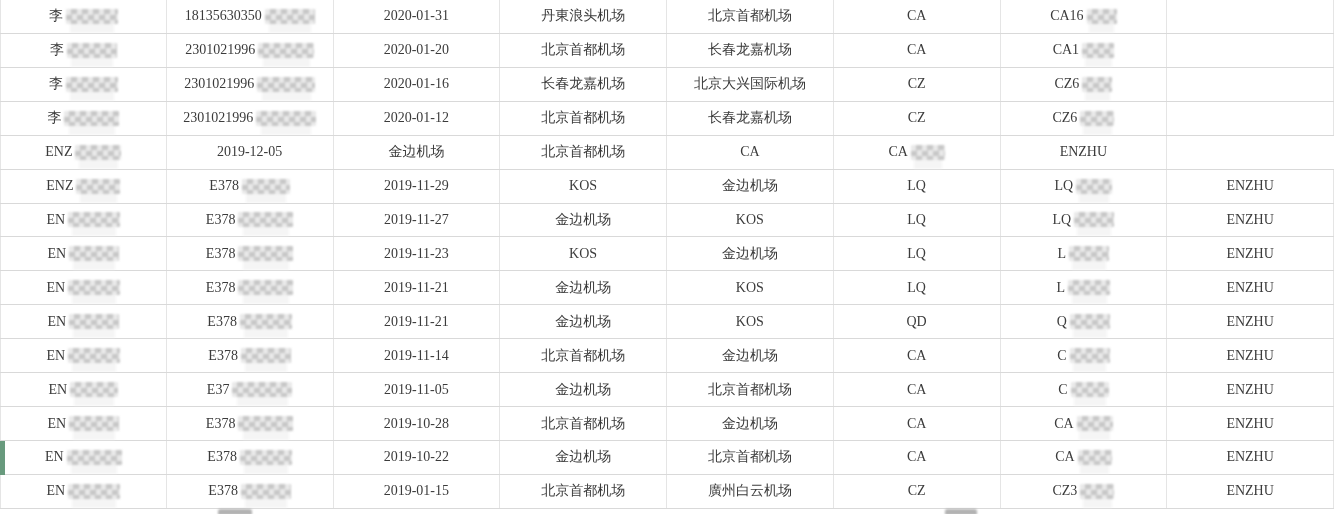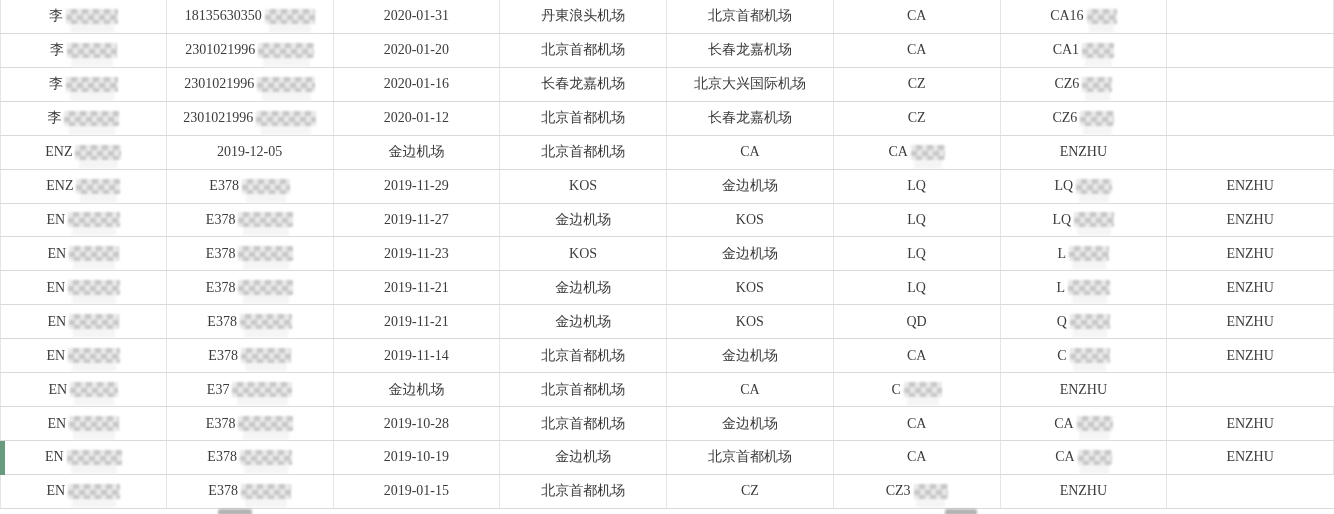--- a/index.html
+++ b/index.html
@@ -402,20 +402,23 @@
       <div class="row">
     <div class="cell">
       <span class="txt">EN</span>
           <span class="blur" style="width: 48px;"></span>
     </div>
     <div class="cell">
       <span class="txt">E37</span>
           <span class="blur" style="width: 60px;"></span>
     </div>
     <div class="cell">
+      <span class="txt">2019-11-05</span>
+    </div>
+    <div class="cell">
       <span class="txt">金边机场</span>
     </div>
     <div class="cell">
       <span class="txt">北京首都机场</span>
     </div>
     <div class="cell">
       <span class="txt">CA</span>
     </div>
     <div class="cell">
       <span class="txt">C</span>
@@ -457,21 +460,21 @@
       <div class="row selected">
     <div class="cell">
       <span class="txt">EN</span>
           <span class="blur" style="width: 55px;"></span>
     </div>
     <div class="cell">
       <span class="txt">E378</span>
           <span class="blur" style="width: 52px;"></span>
     </div>
     <div class="cell">
-      <span class="txt">2019-10-19</span>
+      <span class="txt">2019-10-22</span>
     </div>
     <div class="cell">
       <span class="txt">金边机场</span>
     </div>
     <div class="cell">
       <span class="txt">北京首都机场</span>
     </div>
     <div class="cell">
       <span class="txt">CA</span>
     </div>
@@ -490,20 +493,23 @@
     </div>
     <div class="cell">
       <span class="txt">E378</span>
           <span class="blur" style="width: 50px;"></span>
     </div>
     <div class="cell">
       <span class="txt">2019-01-15</span>
     </div>
     <div class="cell">
       <span class="txt">北京首都机场</span>
+    </div>
+    <div class="cell">
+      <span class="txt">廣州白云机场</span>
     </div>
     <div class="cell">
       <span class="txt">CZ</span>
     </div>
     <div class="cell">
       <span class="txt">CZ3</span>
           <span class="blur" style="width: 34px;"></span>
     </div>
     <div class="cell">
       <span class="txt">ENZHU</span>

